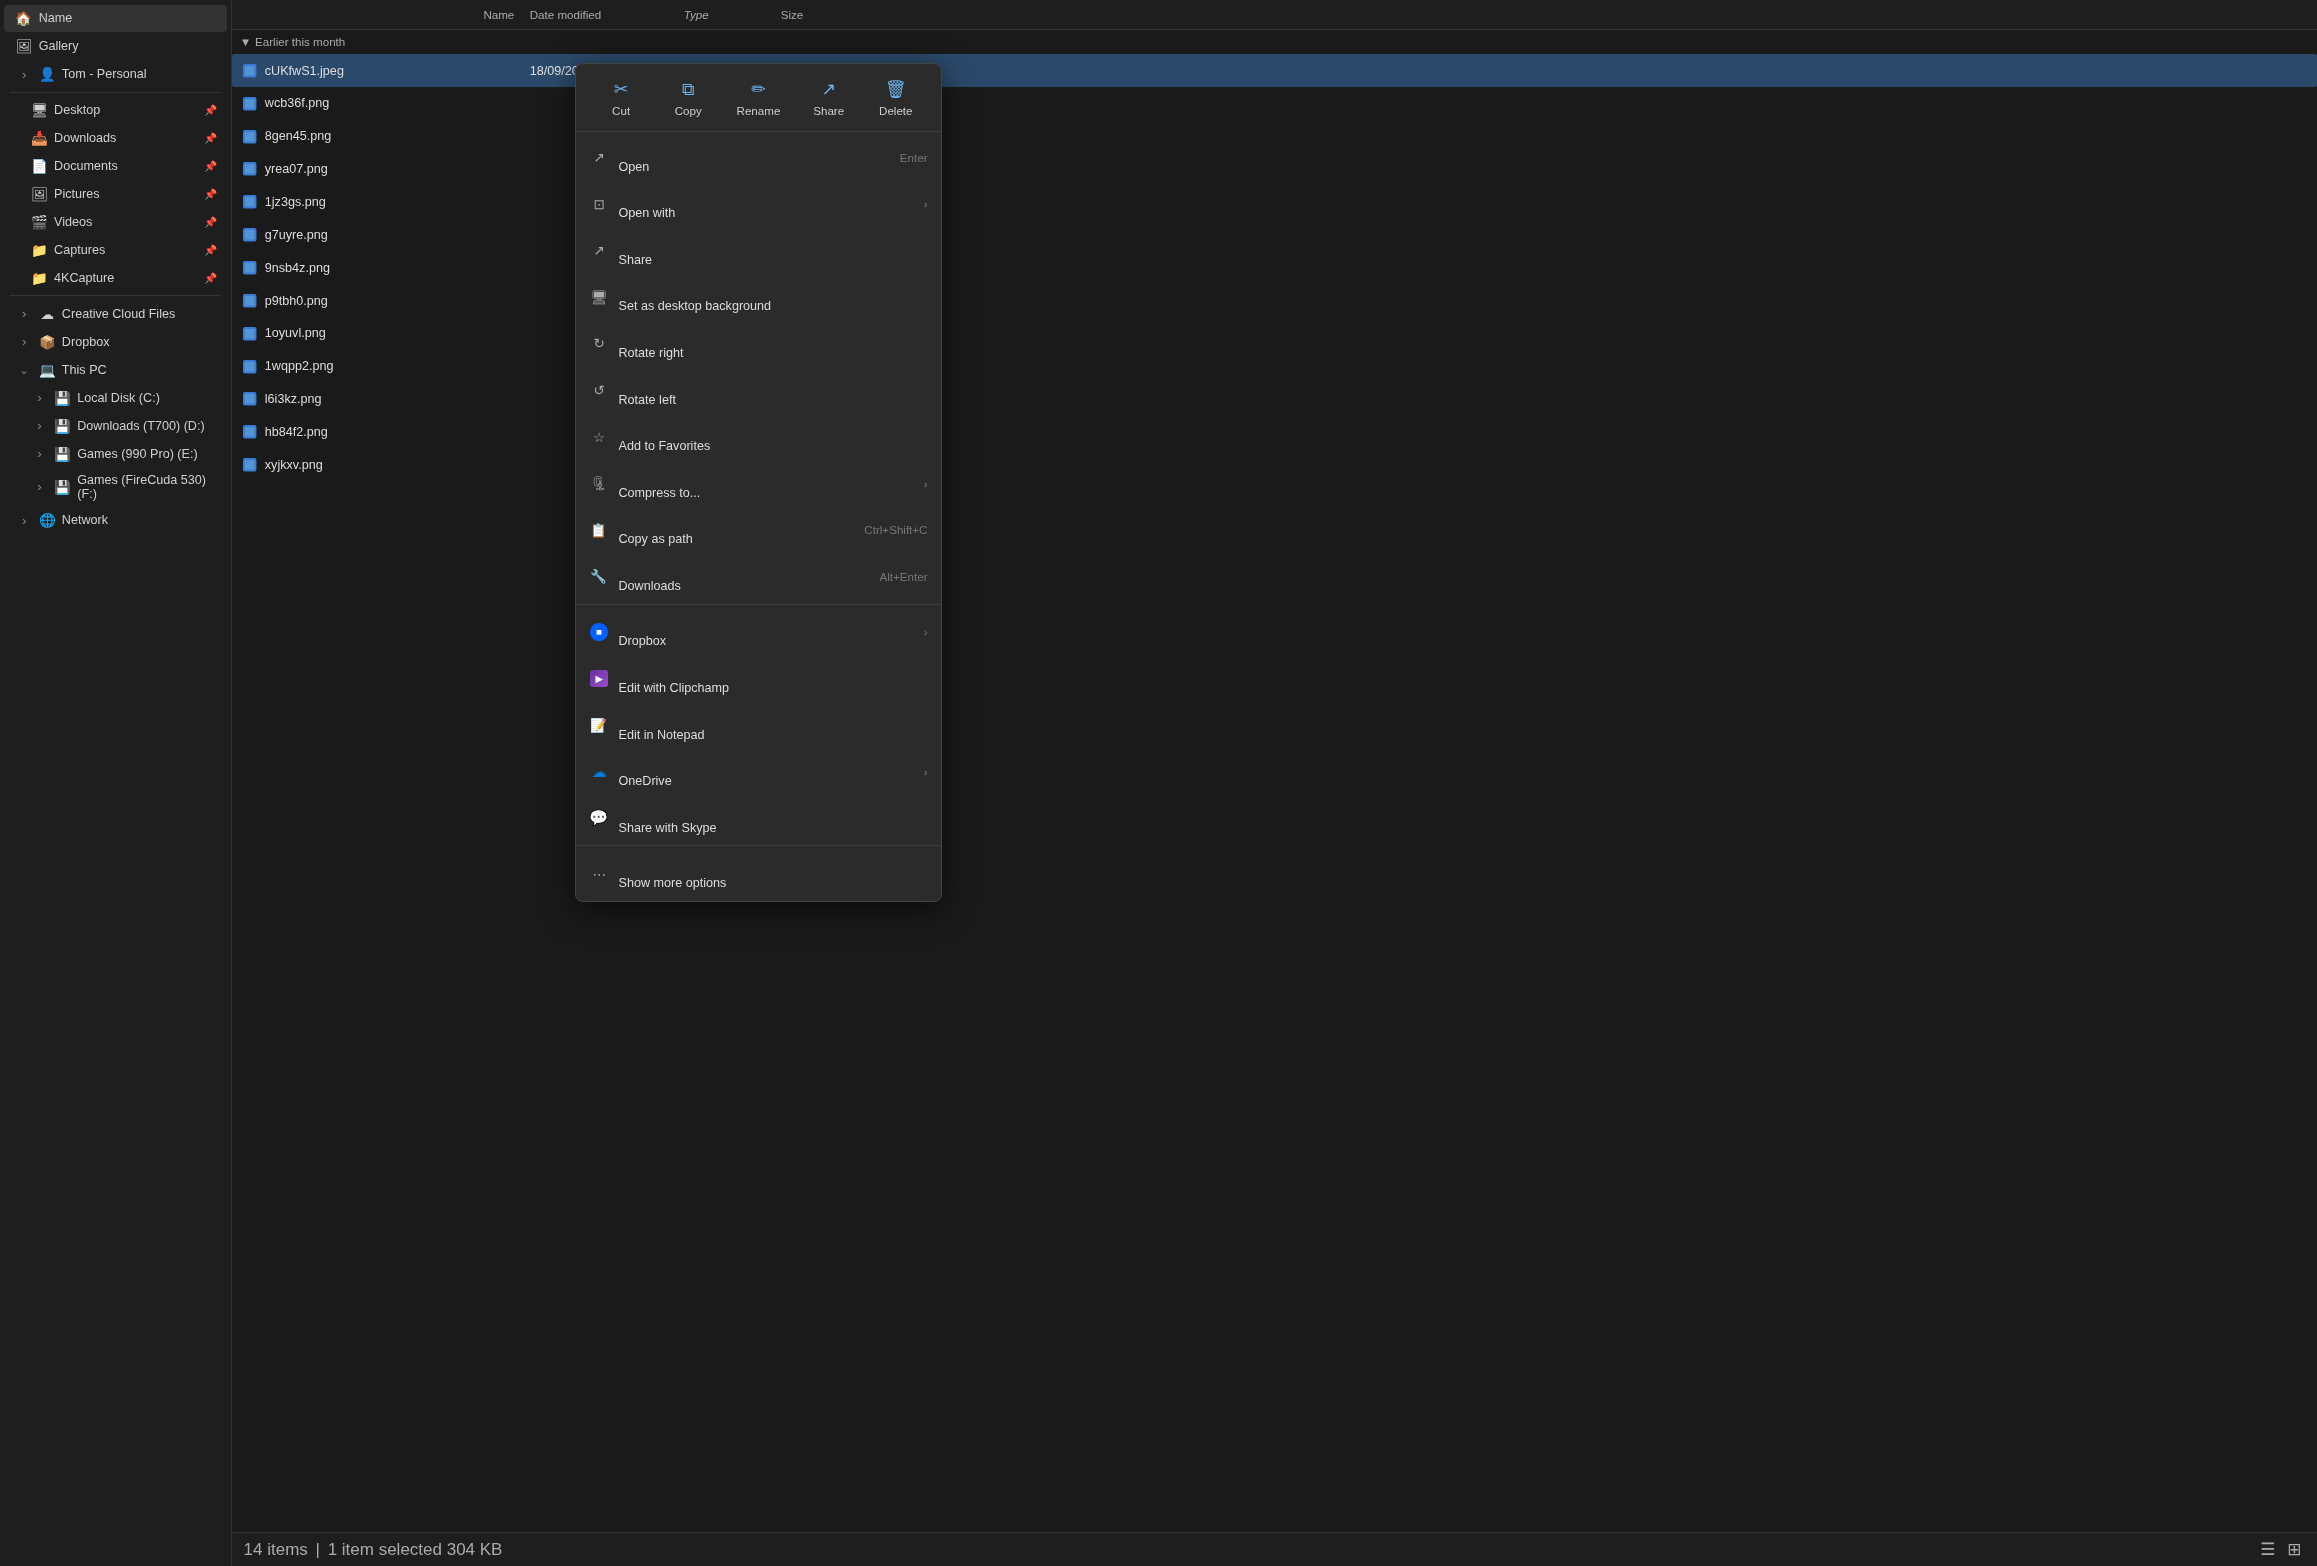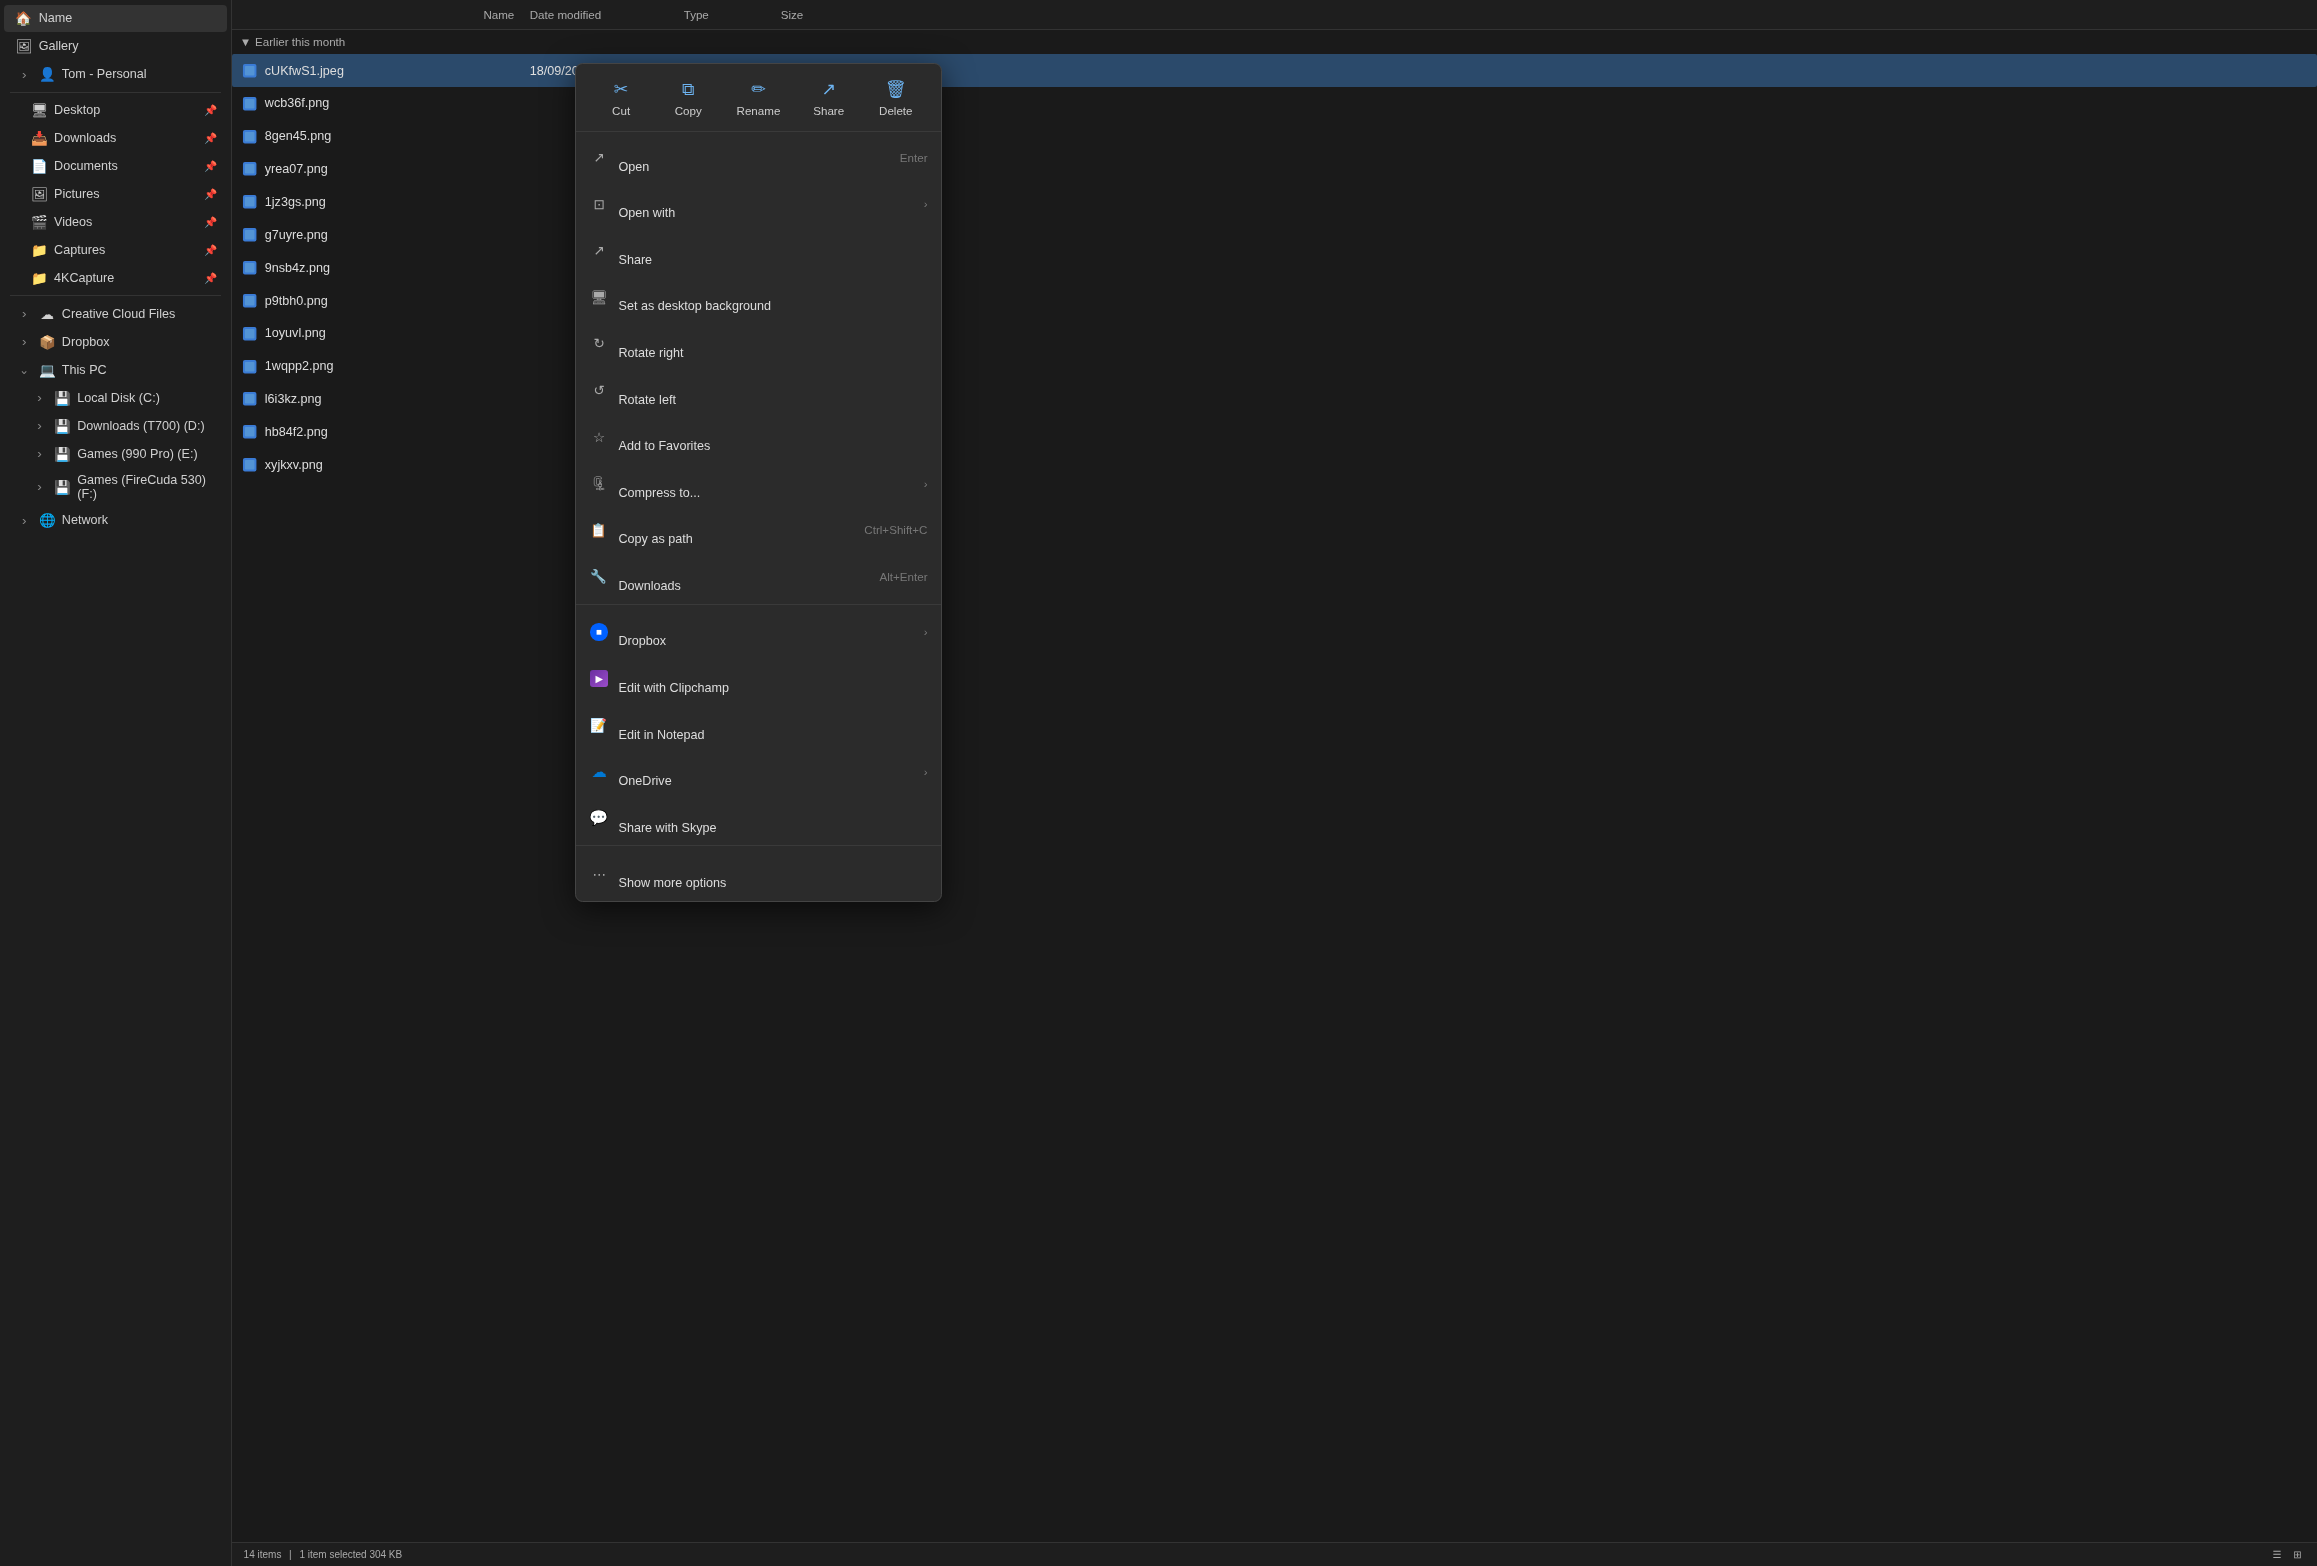--- a/index.html
+++ b/index.html
@@ -79,21 +79,21 @@
       align-items: center;
       padding: 3.9px 0;
       border-bottom: 1px solid #333;
       background: #1e1e1e;
       font-size: 11.6px;
       color: #aaa;
     }
 
     .col-name { width: 290px; padding: 3.9px 7.7px; text-align: right; }
     .col-date { width: 154px; padding: 3.9px 7.7px; }
-    .col-type { width: 97px; padding: 3.9px 7.7px; }
+    .col-type { width: 97px; padding: 3.9px 7.7px; font-style: italic; }
     .col-size { width: 77px; padding: 3.9px 7.7px; text-align: left; }
 
     
     .file-list {
       flex: 1;
       overflow-y: auto;
       background: #1a1a1a;
     }
 
     .section-header {
@@ -132,21 +132,21 @@
       flex-shrink: 0;
     }
 
     
     .status-bar {
       display: flex;
       align-items: center;
       padding: 3.9px 11.6px;
       background: #1e1e1e;
       border-top: 1px solid #333;
-      font-size: 10px;
+      font-size: 17px;
       color: #aaa;
       gap: 7.7px;
     }
 
     .status-bar .view-icons {
       margin-left: auto;
       display: flex;
       gap: 3.9px;
     }
 

